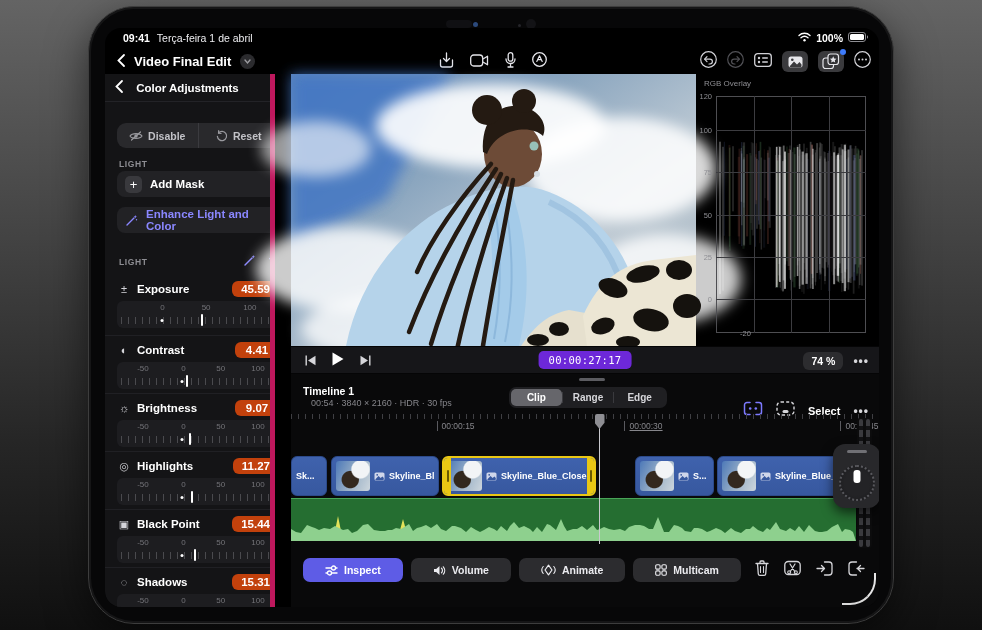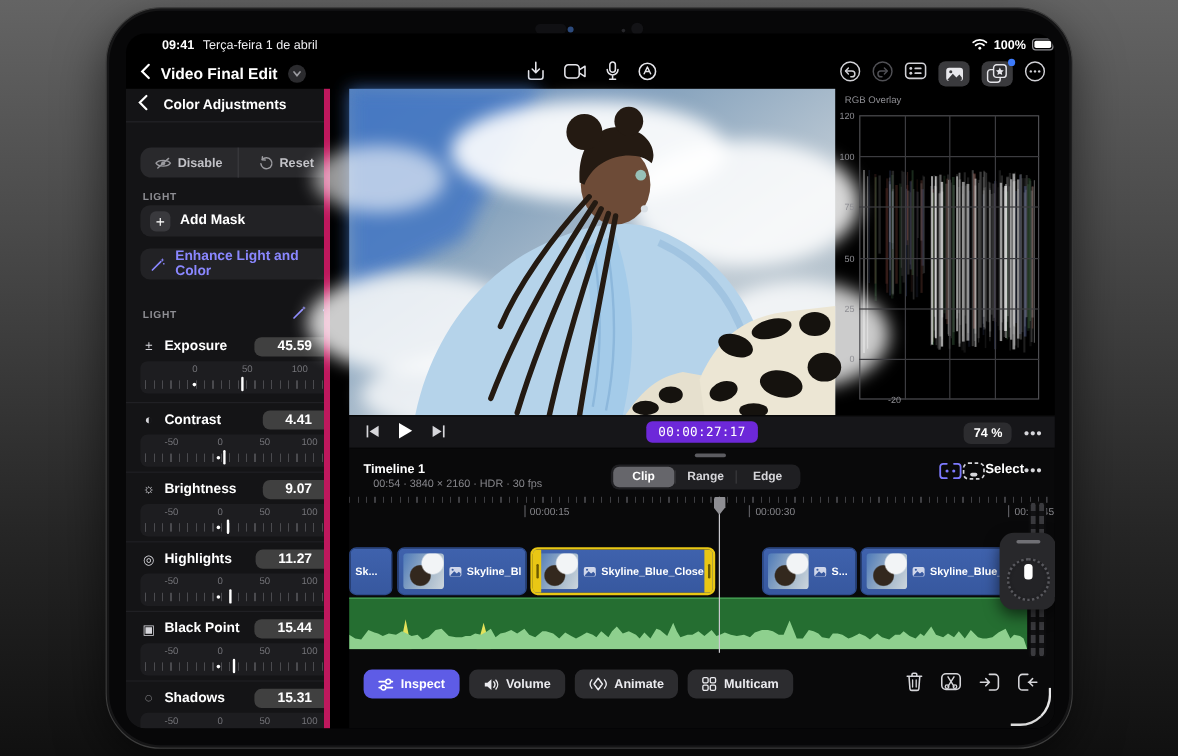--- a/index.html
+++ b/index.html
@@ -7,21 +7,21 @@
   body{font-family:"Liberation Sans",sans-serif;background:linear-gradient(180deg,#646464 0%,#4a4a4a 30%,#262626 70%,#101010 100%);position:relative}
   
   #device{position:absolute;left:88px;top:6px;width:806px;height:618px;background:#070708;border-radius:46px;border:1px solid #3d3d3d;box-shadow:0 14px 40px rgba(0,0,0,.55), inset 0 0 0 2px #151516}
   .cam-pill{position:absolute;left:357px;top:13px;width:26px;height:8px;border-radius:4px;background:#101013}
   .cam-dot-blue{position:absolute;left:384px;top:15px;width:5px;height:5px;border-radius:50%;background:#2c4a7c}
   .cam-dot-sm{position:absolute;left:429px;top:17px;width:3px;height:3px;border-radius:50%;background:#26262a}
   .cam-lens{position:absolute;left:437px;top:12px;width:10px;height:10px;border-radius:50%;background:#131316}
   #screen{position:absolute;left:16px;top:21px;width:774px;height:579px;background:#000;border-radius:16px;overflow:hidden}
   .corner-glint{position:absolute;right:3px;bottom:2px;width:34px;height:32px;border-right:2px solid rgba(255,255,255,.9);border-bottom:2px solid rgba(255,255,255,.85);border-bottom-right-radius:26px;z-index:90;pointer-events:none}
   
-  #statusbar{position:absolute;left:16px;top:0;width:774px;height:20px;display:flex;align-items:center;justify-content:space-between;padding:0 14px;color:#fff}
+  #statusbar{position:absolute;left:4px;top:0;width:774px;height:20px;display:flex;align-items:center;justify-content:space-between;padding:0 14px;color:#fff}
   #statusbar .left{display:flex;gap:7px;align-items:center;font-size:10.5px}
   #statusbar .time{font-weight:700}
   #statusbar .date{font-weight:500;color:#ededf0}
   #statusbar .right{display:flex;gap:5px;align-items:center;font-size:10.5px;font-weight:600}
   
   #appbar{position:absolute;left:0;top:20px;width:774px;height:27px}
   #appbar .titlegrp{position:absolute;left:12px;top:0;height:27px;display:flex;align-items:center;gap:9px}
   #appbar .title{color:#fff;font-size:13px;font-weight:700}
   .badge-circ{width:15px;height:15px;border-radius:50%;background:#2b2b2e;display:flex;align-items:center;justify-content:center}
   #appbar .centericons{position:absolute;left:334px;top:0;height:27px;display:flex;align-items:center;gap:16px}
@@ -44,21 +44,21 @@
   .sb-btn.enhance .lbl{color:#8a87ff}
   #light-row{position:absolute;left:0;top:180px;width:186px;height:16px}
   #light-row .ic-right{position:absolute;right:12px;top:0;display:flex;gap:13px;align-items:center}
   
   #sliders{position:absolute;left:0;top:201px;width:186px}
   .slider{position:relative;width:186px;height:58px;padding:0 12px}
   .slider + .slider{border-top:1px solid #202024}
   .s-head{display:flex;align-items:center;height:24px;gap:6px;margin-top:2px}
   .s-ic{width:14px;color:#d5d5da;font-size:11px;text-align:center}
   .s-name{color:#fff;font-size:11.5px;font-weight:600;flex:1}
-  .s-val{background:#404040;color:#fff;font-size:11.5px;font-weight:700;border-radius:6px;padding:2px 19px;min-width:44px;text-align:center}
+  .s-val{background:#c2410c;color:#fff;font-size:11.5px;font-weight:700;border-radius:6px;padding:2px 9px;min-width:44px;text-align:center}
   .ruler{position:relative;height:27px;border-radius:6px;background:#1d1d20;overflow:hidden}
   .tick-lab{position:absolute;top:2px;transform:translateX(-50%);color:#737378;font-size:8px}
   .ticks{position:absolute;left:4px;right:4px;bottom:4px;height:7px;background:repeating-linear-gradient(90deg,#4a4a4e 0 1px,transparent 1px 7px),repeating-linear-gradient(90deg,#6a6a70 0 1px,transparent 1px 35px)}
   .dot{position:absolute;bottom:6px;width:3px;height:3px;border-radius:50%;background:#fff;transform:translateX(-50%)}
   .cursor{position:absolute;bottom:2px;width:2px;height:12px;border-radius:1px;background:#fff;transform:translateX(-50%)}
   
   #viewer{position:absolute;left:186px;top:46px;width:405px;height:272px;background:#000}
   #viewer svg{display:block}
   
   #scope{position:absolute;left:591px;top:46px;width:183px;height:272px}
@@ -76,21 +76,21 @@
   .zoom-chip{background:#2c2c2f;border-radius:6px;padding:3px 8px;color:#fff;font-size:10.5px;font-weight:600}
   
   #timeline{position:absolute;left:186px;top:346px;width:588px;height:233px;background:#09090a}
   .drag-handle{position:absolute;left:288px;top:4px;width:26px;height:3px;border-radius:2px;background:#5c5c61}
   .tl-name{position:absolute;left:12px;top:11px;color:#fff;font-size:10.5px;font-weight:700}
   .tl-info{position:absolute;left:20px;top:24px;color:#86868b;font-size:9px}
   .seg{position:absolute;left:218px;top:13px;width:158px;height:21px;background:#1f1f22;border-radius:7px;display:flex;padding:2px}
   .seg button{flex:1;border:0;background:transparent;color:#d6d6da;font-size:10px;font-weight:600;border-radius:5px;font-family:inherit}
   .seg button.active{background:#66666b;color:#fff}
   .seg .sep{width:1px;background:#3a3a3e;margin:3px 0}
-  .tl-right{position:absolute;right:10px;top:11px;display:flex;}
+  .tl-right{position:absolute;right:10px;top:27px;display:flex;align-items:center;gap:13px}
   .tl-select{color:#fff;font-size:11px;font-weight:600}
   .tl-more{color:#d6d6da;font-size:12px;letter-spacing:1px;font-weight:700}
   
   #tl-ruler{position:absolute;left:0;top:40px;width:582px;height:20px;background:repeating-linear-gradient(90deg,#3f3f43 0 1px,transparent 1px 7px) top/100% 5px no-repeat}
   .r-lab{position:absolute;top:7px;color:#86868b;font-size:8.5px;padding-left:4px;border-left:1px solid #5a5a5f;height:10px;line-height:10px}
   
   #clips{position:absolute;left:0;top:82px;width:582px;height:40px}
   .clip{position:absolute;top:0;height:40px;background:linear-gradient(180deg,#3f62ad,#37589f);border-radius:6px;display:flex;align-items:center;padding:0 4px;gap:4px;overflow:hidden;border:1px solid #2c4a8a}
   .clip.sel{border:2px solid #e9c714}
   .c-thumb{width:34px;height:30px;border-radius:3px;flex:0 0 auto;background:radial-gradient(circle at 72% 28%,#f2f4f6 0 26%,transparent 30%),radial-gradient(circle at 42% 62%,#33281e 0 30%,transparent 34%),linear-gradient(115deg,#4d79b8,#9fb4c8 55%,#cdd6dd)}
@@ -109,21 +109,21 @@
   #playhead-handle{position:absolute;left:303.5px;top:40px;width:10px;height:15px;background:#8e8e93;clip-path:polygon(0 0,100% 0,100% 58%,50% 100%,0 58%);border-radius:2px;z-index:6}
   
   .vstrip{position:absolute;left:566px;top:44px;width:15px;height:130px;background:#0c0c0d;border-radius:3px;display:flex;gap:3px;padding:1px 2px;z-index:4}
   .vstrip i{flex:1;background:repeating-linear-gradient(180deg,#3a3a3e 0 7px,#121214 7px 11px);border-radius:2px}
   #jog{position:absolute;left:542px;top:70px;width:47px;height:64px;background:#28282b;border-radius:12px;box-shadow:0 5px 12px rgba(0,0,0,.6);z-index:10}
   #jog .grip{position:absolute;left:50%;top:6px;transform:translateX(-50%);width:20px;height:3px;border-radius:2px;background:#707075}
   #jog .dial{position:absolute;left:50%;bottom:7px;transform:translateX(-50%);width:36px;height:36px;border-radius:50%;border:2px dotted #58585d;background:radial-gradient(circle,#232326 55%,#1a1a1d)}
   #jog .pointer{position:absolute;left:50%;top:3px;transform:translateX(-50%);width:7px;height:13px;border-radius:3px;background:#fff}
   
   #tl-tools{position:absolute;left:12px;top:184px;display:flex;gap:8px}
-  .tool-btn{height:24px;border:0;border-radius:7px;background:#2c2c2f;color:#ebebef;font-size:10.5px;font-weight:600;display:flex;align-items:center;gap:6px;padding:0 12px;font-family:inherit}
+  .tool-btn{height:24px;border:0;border-radius:7px;background:#2c2c2f;color:#ebebef;font-size:10.5px;font-weight:600;display:flex;align-items:center;gap:6px;padding:0 22px;font-family:inherit}
   .tool-btn.active{background:#5e5ce6;color:#fff}
   #tl-icons{position:absolute;right:14px;top:186px;display:flex;gap:15px;align-items:center}
   svg{overflow:visible}
 </style>
 </head>
 <body>
 
 <div id="device">
   <div class="cam-pill"></div>
   <div class="cam-dot-blue"></div>
@@ -654,21 +654,21 @@
         <span><svg width="19" height="15" viewBox="0 0 19 15">
               <rect x="1" y="1" width="17" height="13" rx="4" stroke="#d6d6da" stroke-width="1.4" fill="none" stroke-dasharray="3 2.2"></rect>
               <rect x="6.5" y="9" width="6" height="3" rx="1.5" fill="#d6d6da"></rect>
             </svg></span>
         <span class="tl-select">Select</span>
         <span class="tl-more">•••</span>
       </div>
 
       <div id="tl-ruler">
           <span class="r-lab" style="left: 25%;">00:00:15</span>
-          <span class="r-lab" style="left: 57.3%;">00:00:30</span>
+          <span class="r-lab" style="left: 57.3%; text-decoration: underline;">00:00:30</span>
           <span class="r-lab" style="left: 94.4%;">00:00:45</span>
         </div>
       <div id="clips">
           <div class="clip nothumb" style="left: 0px; width: 36px;">
 
     <span class="c-label">Sk...</span>
 
   </div>
           <div class="clip" style="left: 40px; width: 108px;">
     <div class="c-thumb"></div>

